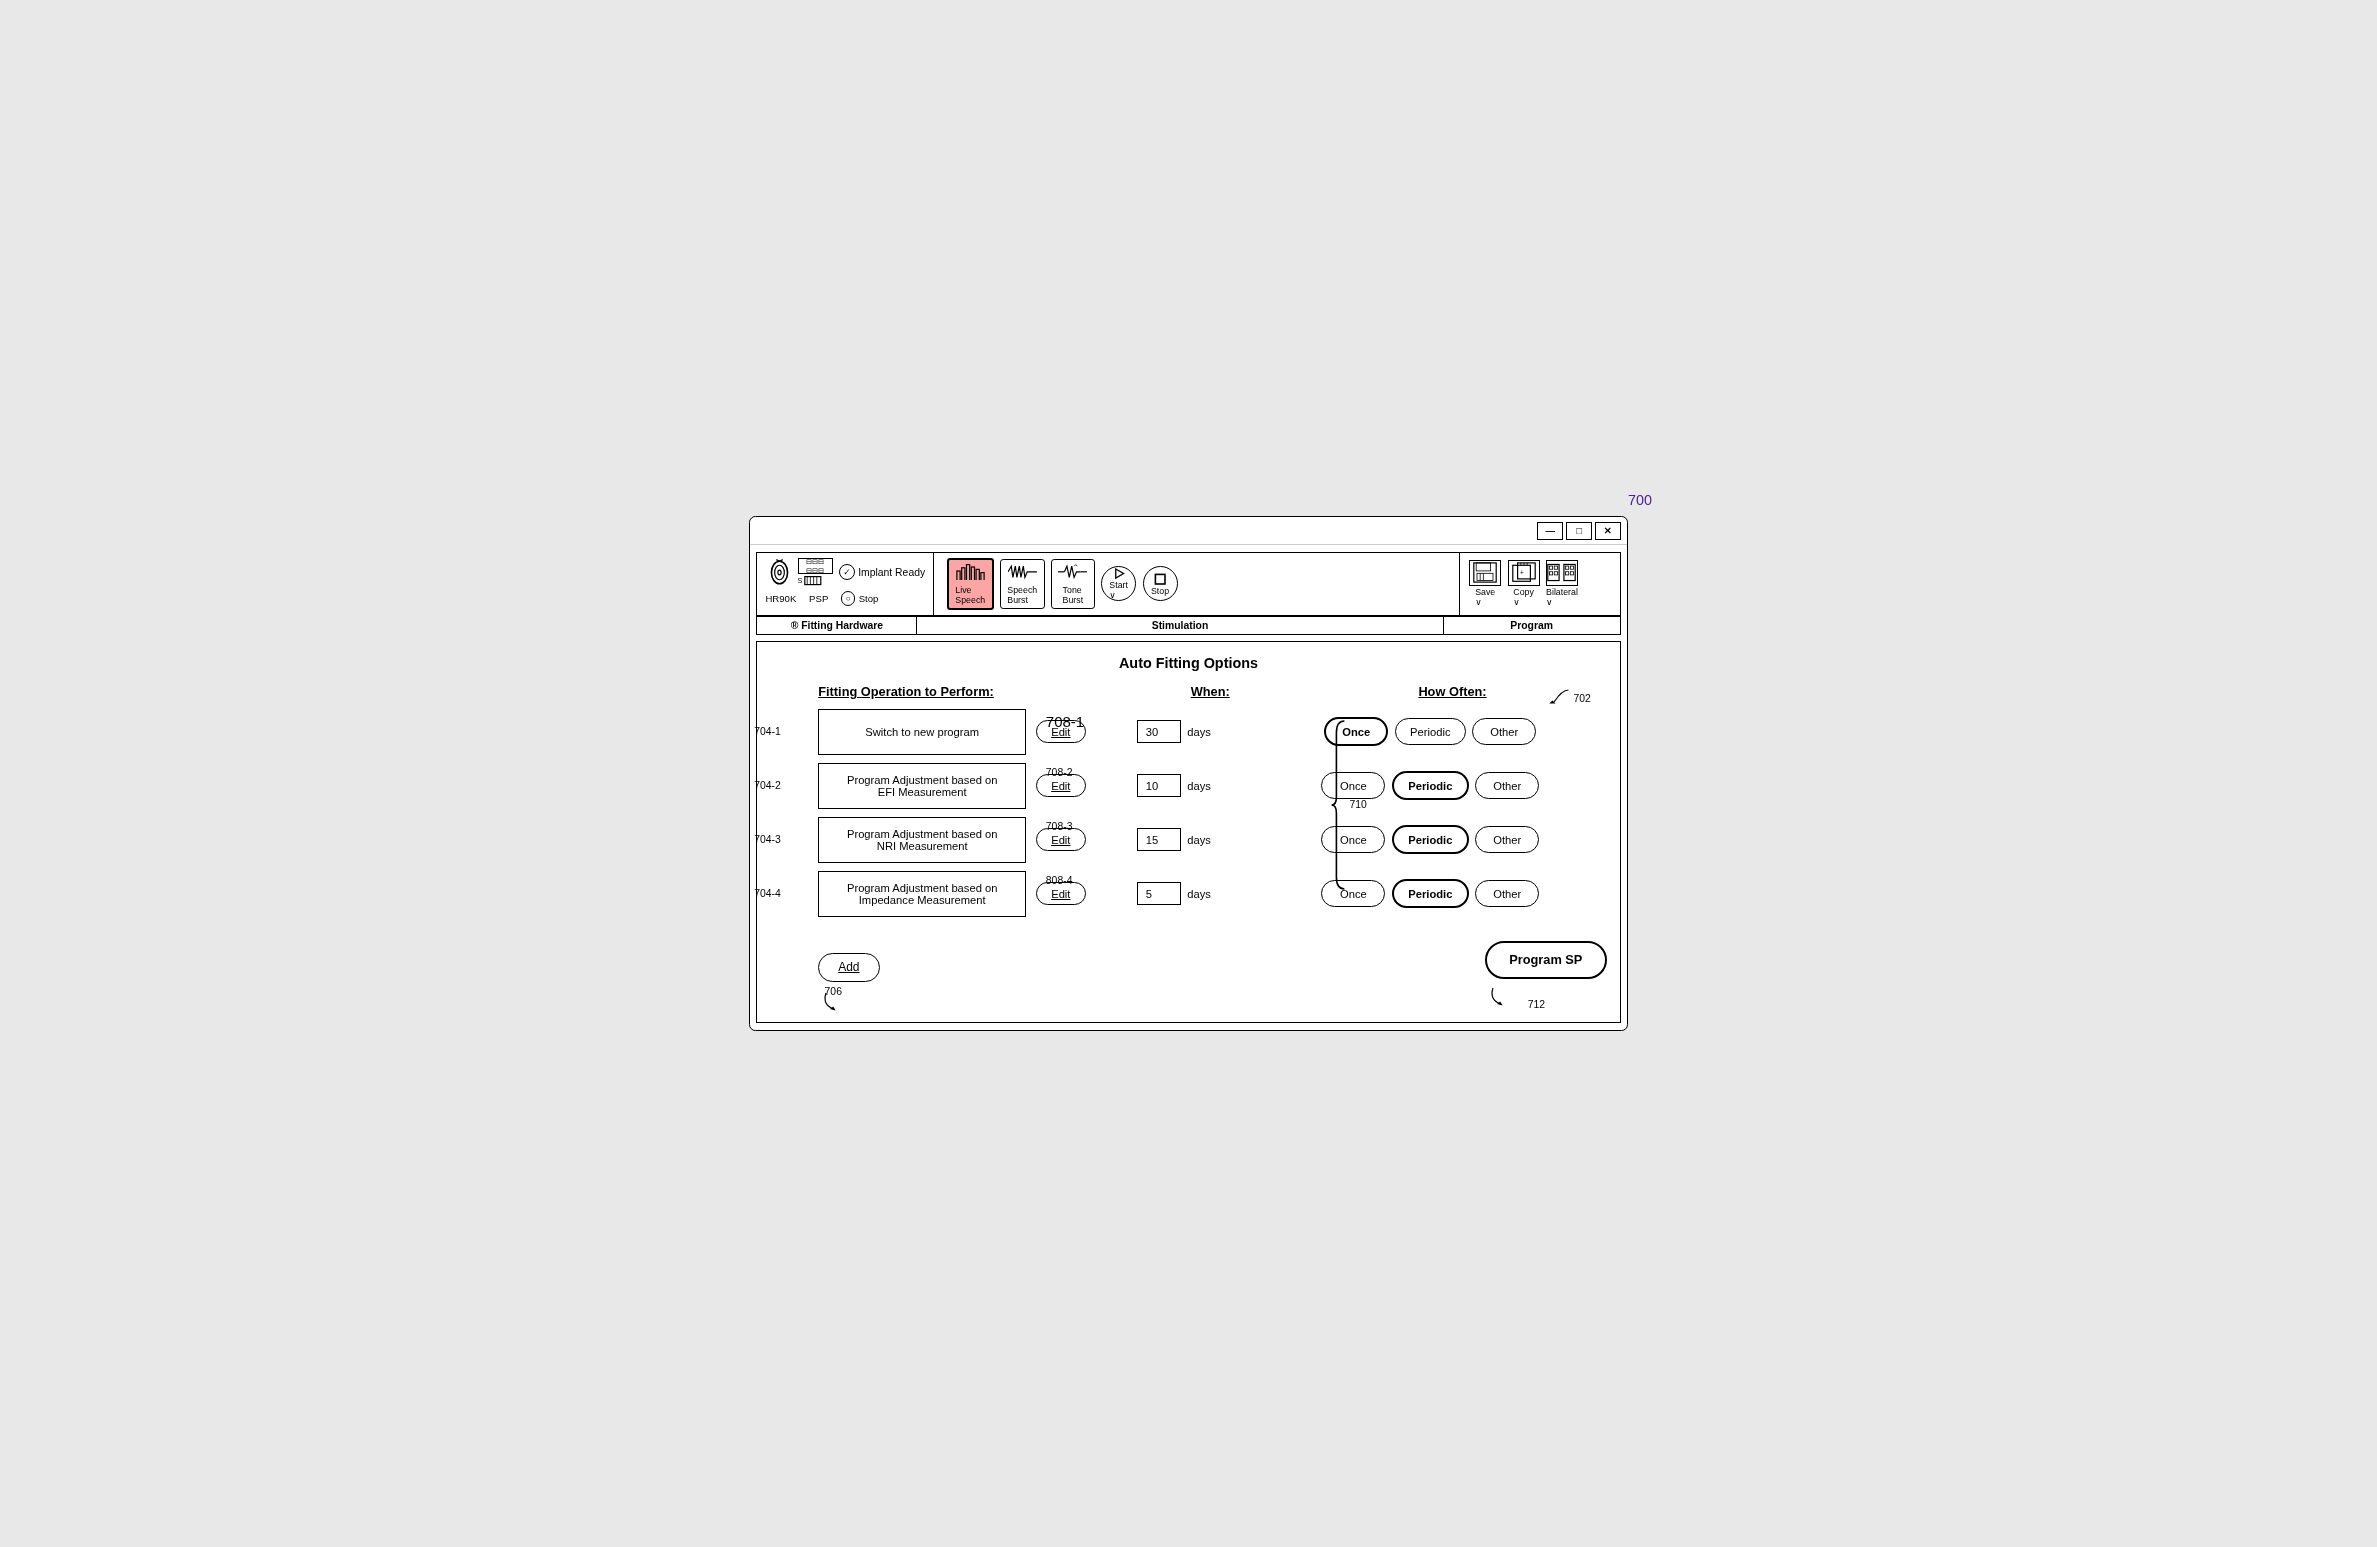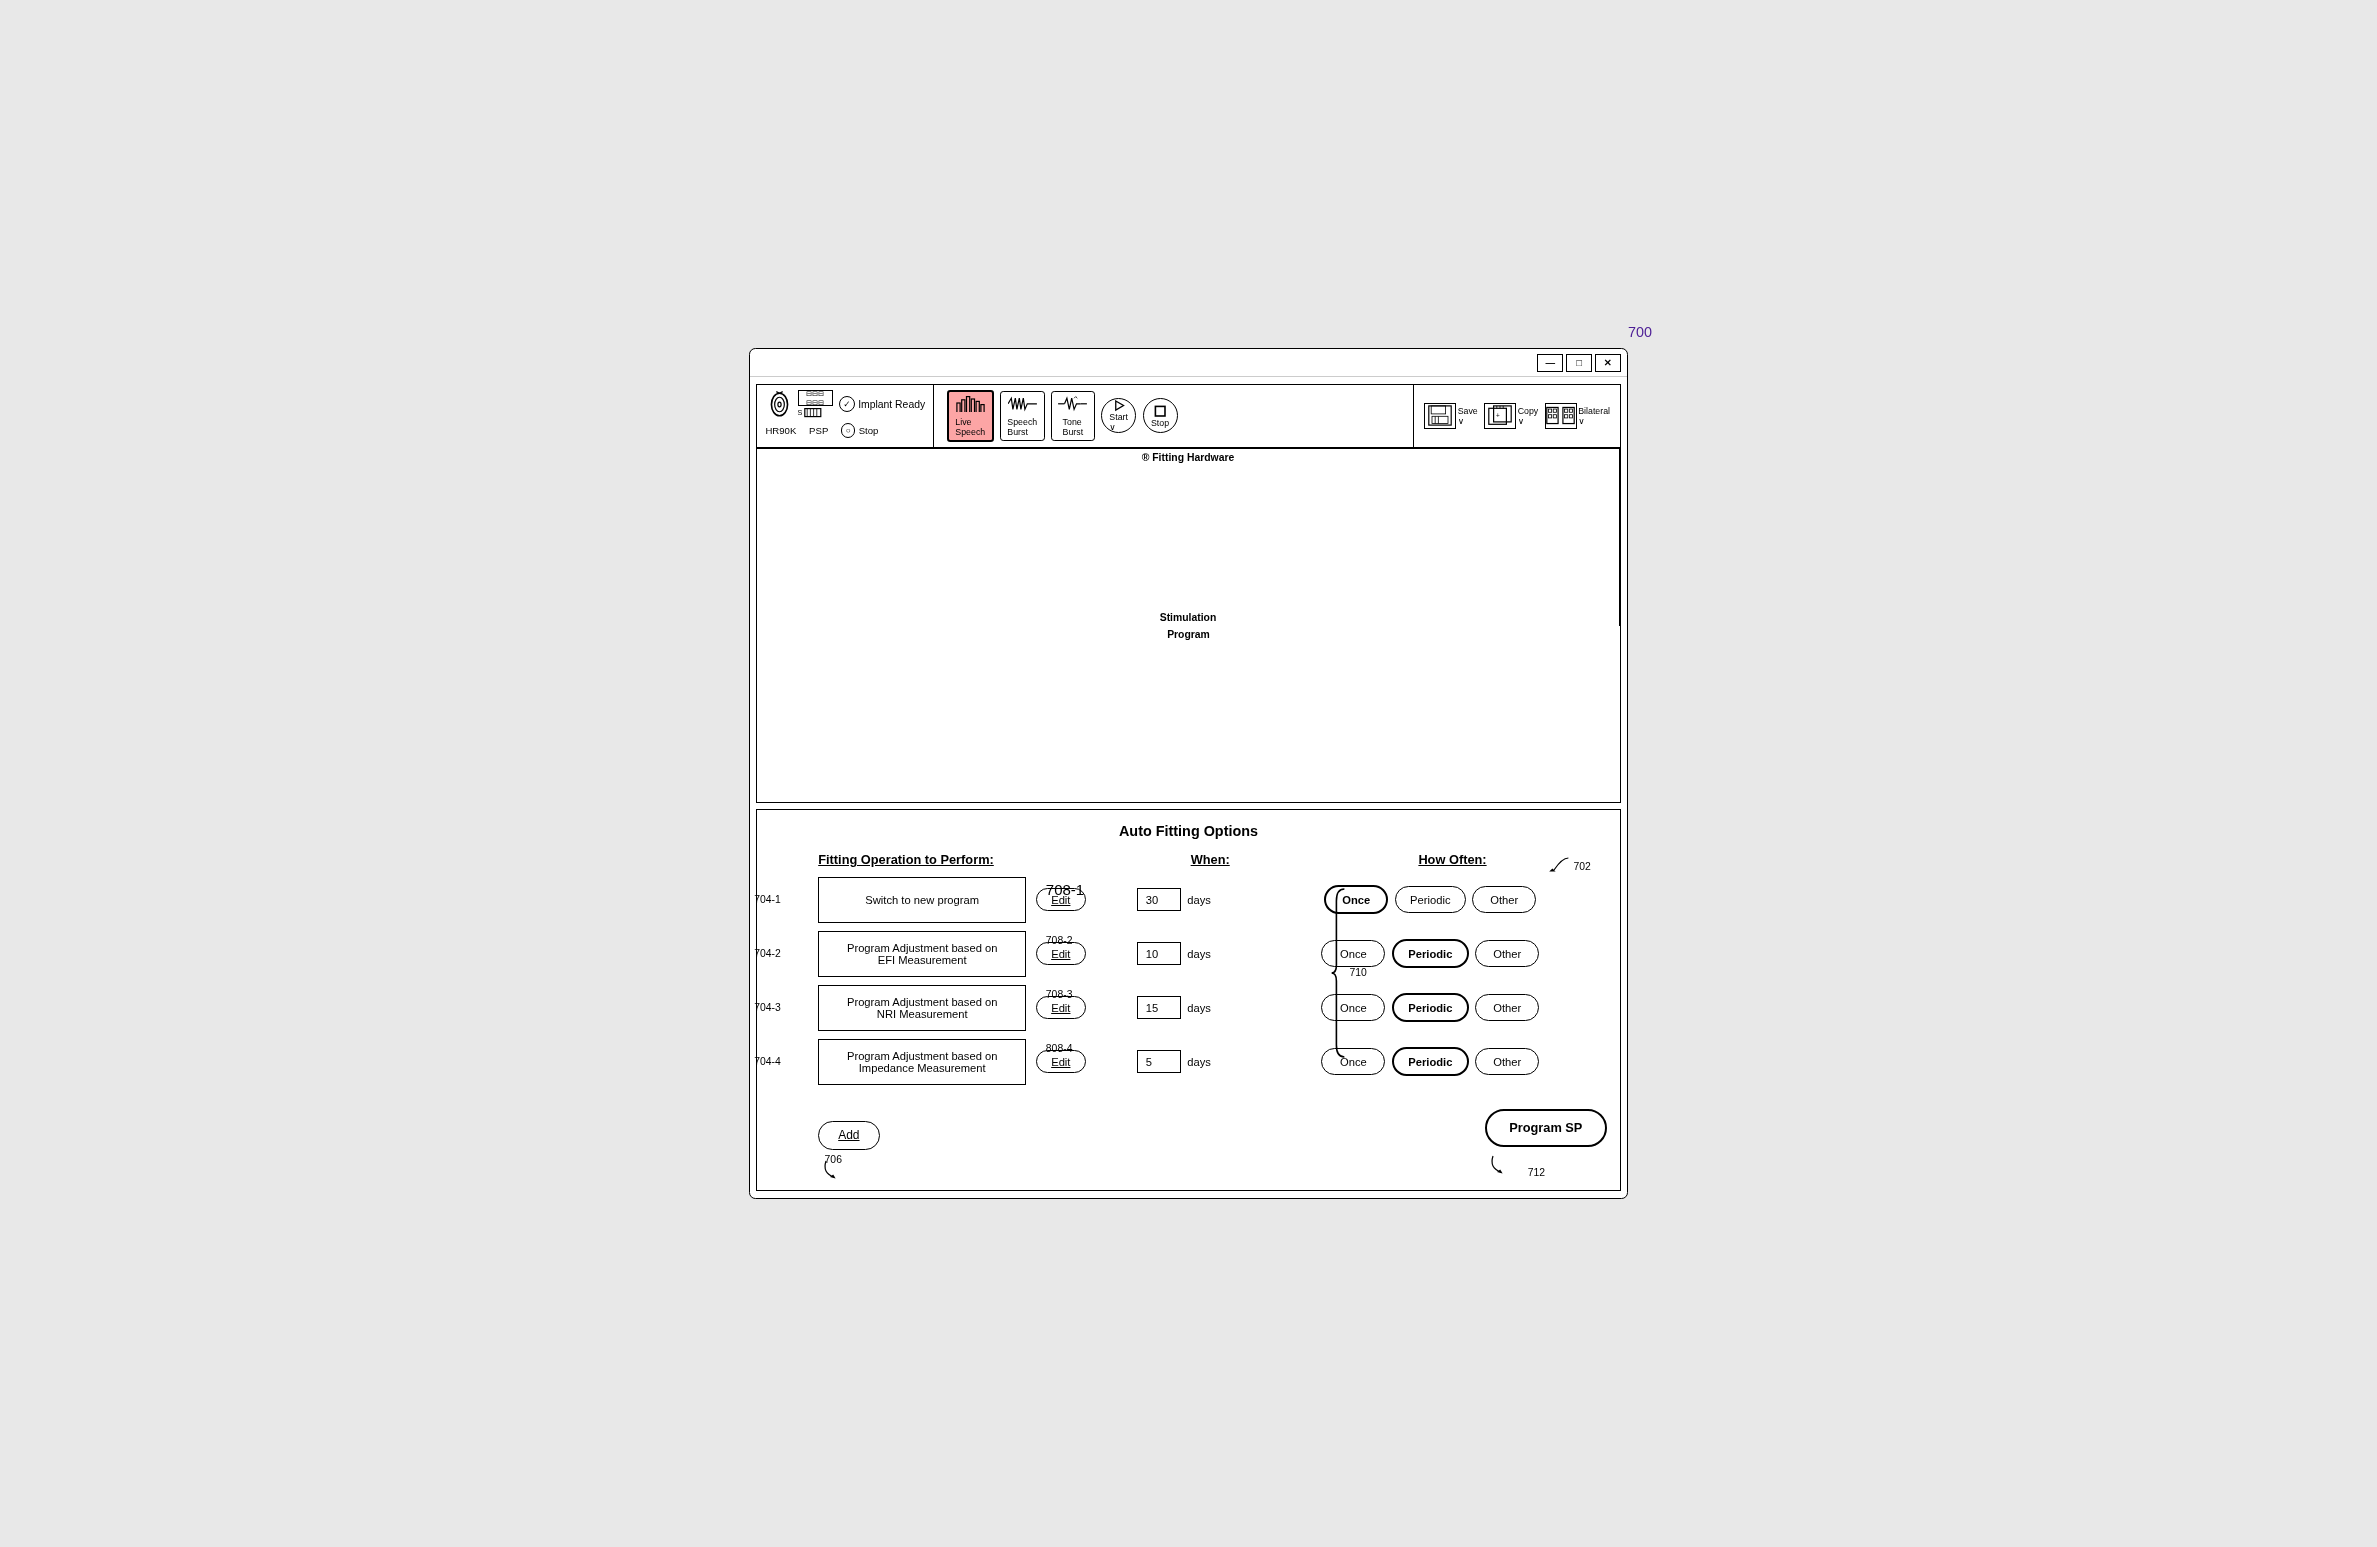--- a/index.html
+++ b/index.html
@@ -81,21 +81,20 @@
       border-right: 1.6px solid #000;
     }
 
     .toolbar-section:last-child {
       border-right: none;
     }
 
     .toolbar-labels {
       display: flex;
       border-top: 0.8px solid #000;
-      flex-direction: column;
     }
 
     .toolbar-label {
       flex: 1;
       text-align: center;
       font-weight: bold;
       font-size: 10.4px;
       padding: 3.2px;
       border-right: 1.6px solid #000;
     }
@@ -196,21 +195,21 @@
     .prog-section {
       display: flex;
       align-items: center;
       gap: 6.4px;
       padding: 4.8px 9.6px;
       min-width: 160px;
     }
 
     .prog-btn {
       display: flex;
-      flex-direction: row;
+      flex-direction: column;
       align-items: center;
       cursor: pointer;
       font-size: 8.8px;
       gap: 1.6px;
     }
 
     .prog-icon {
       width: 32px;
       height: 25.6px;
       border: 0.8px solid #000;

